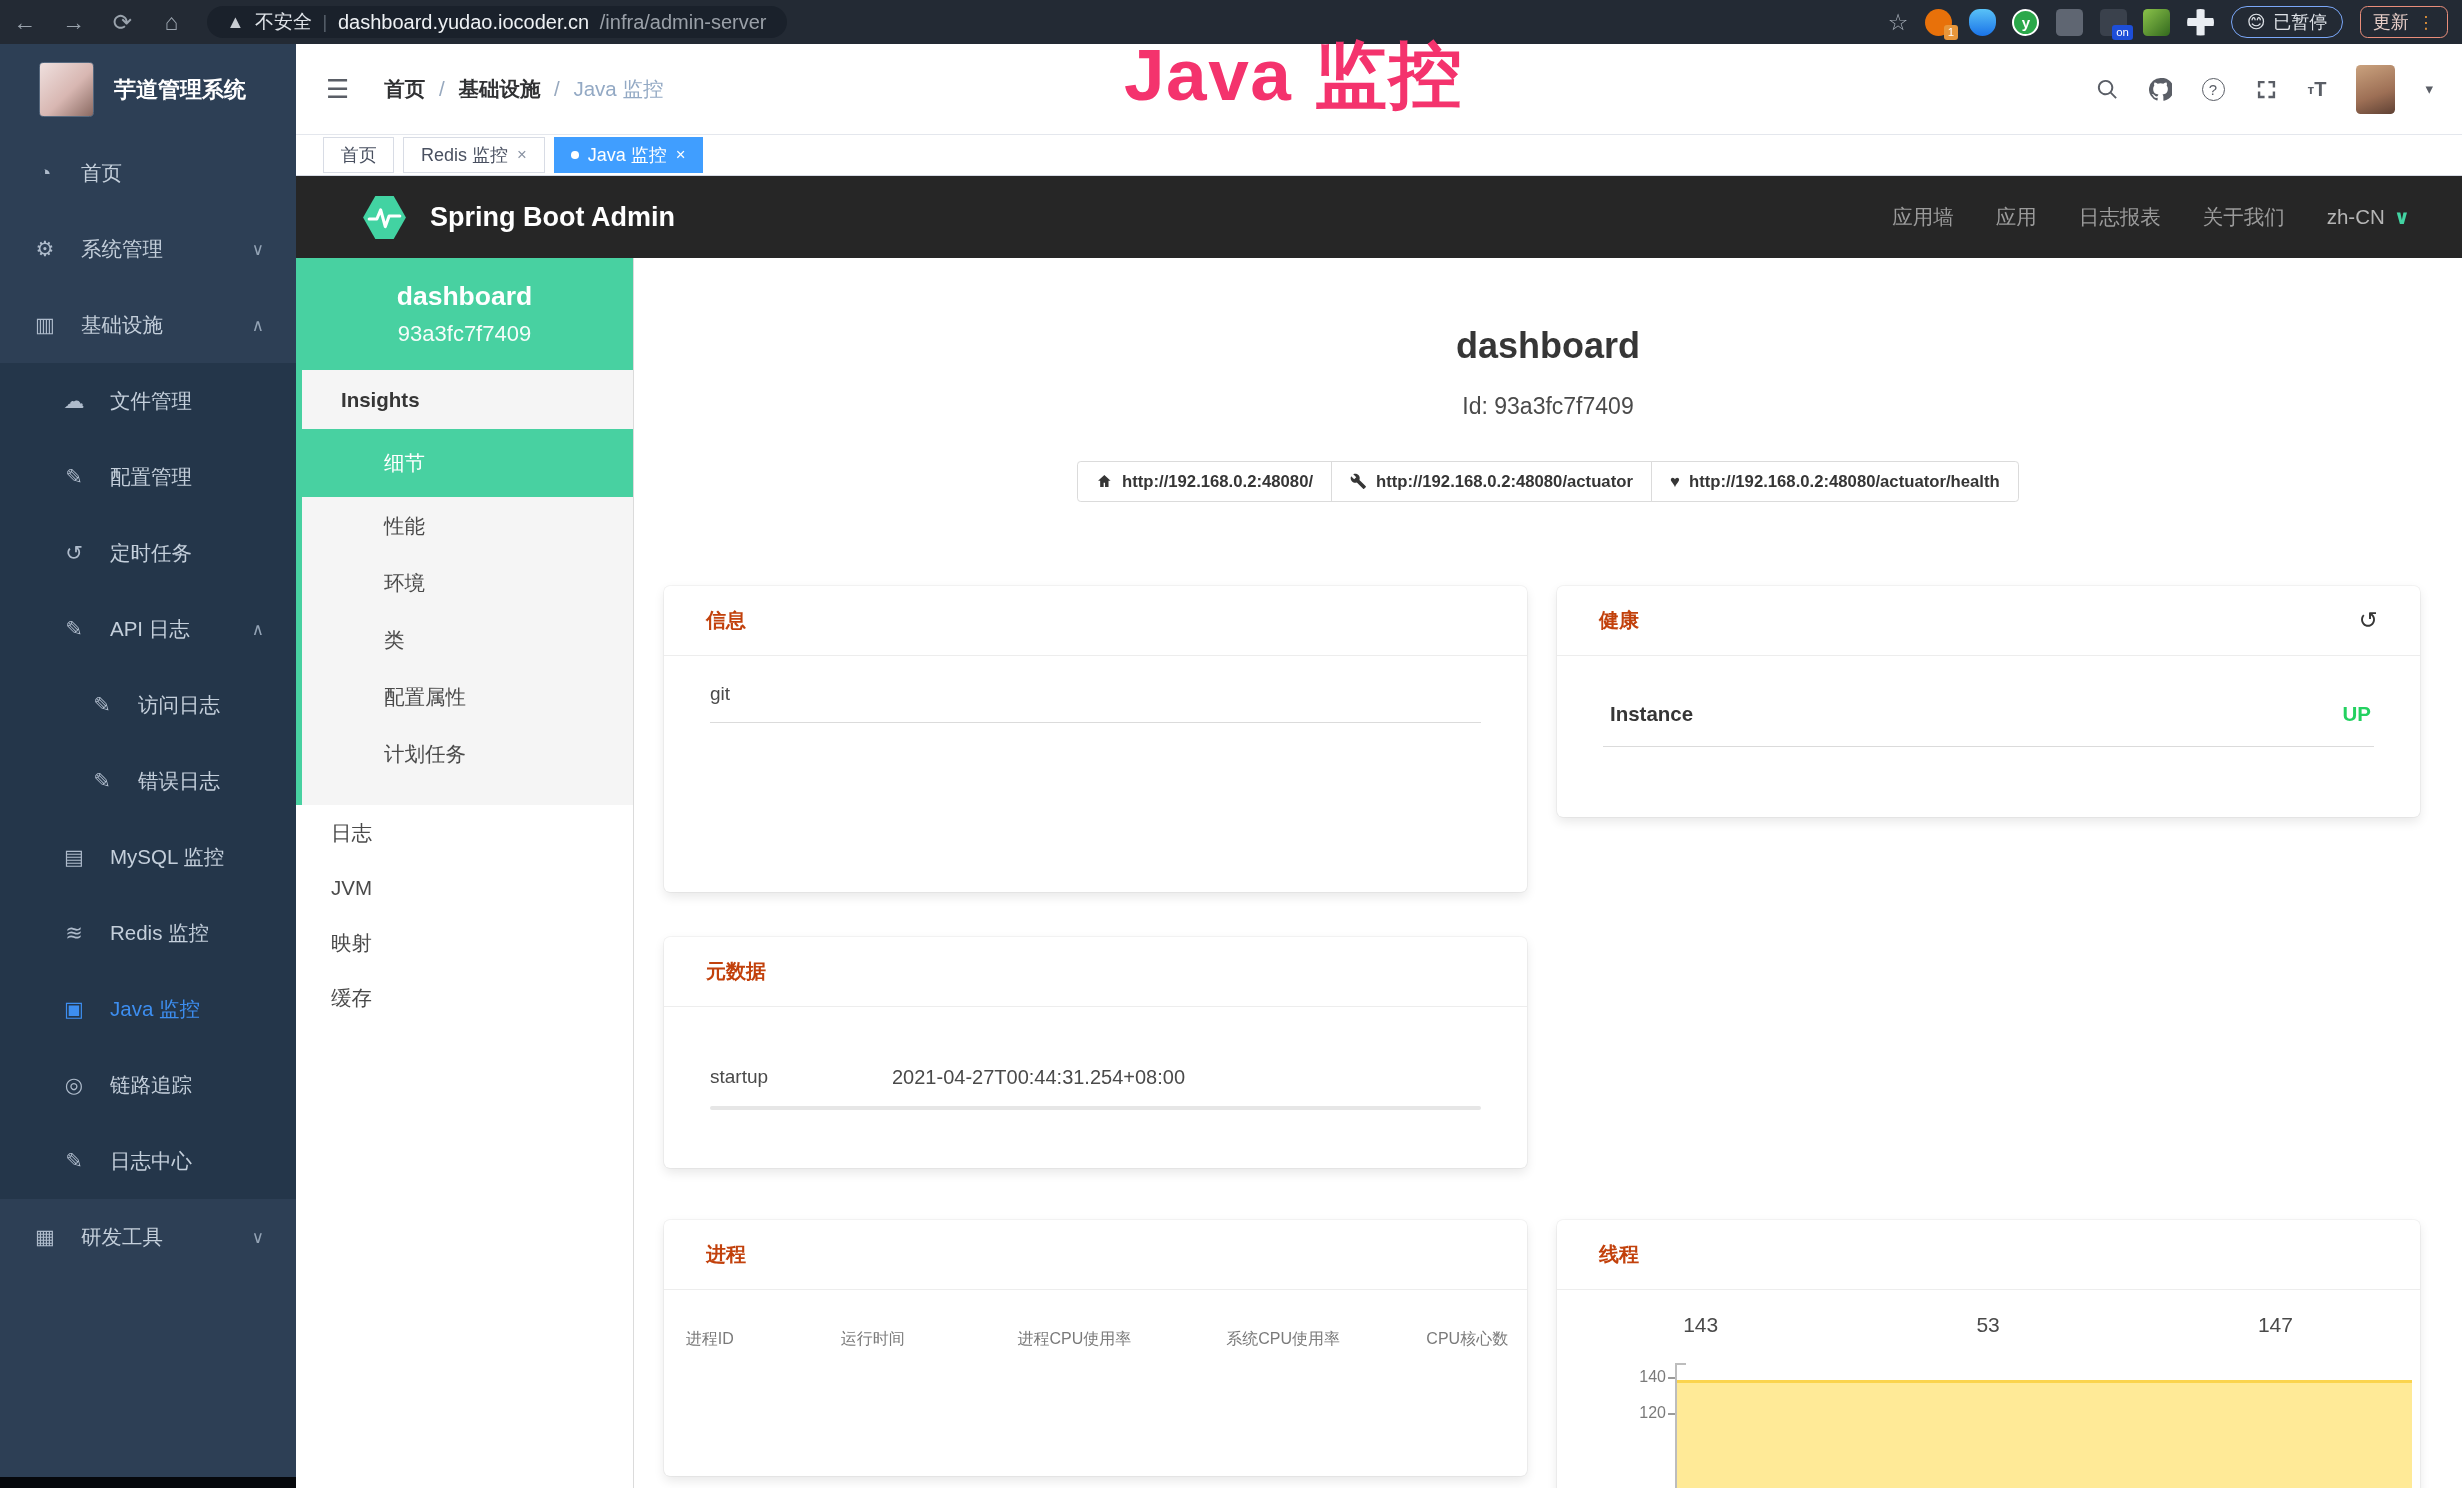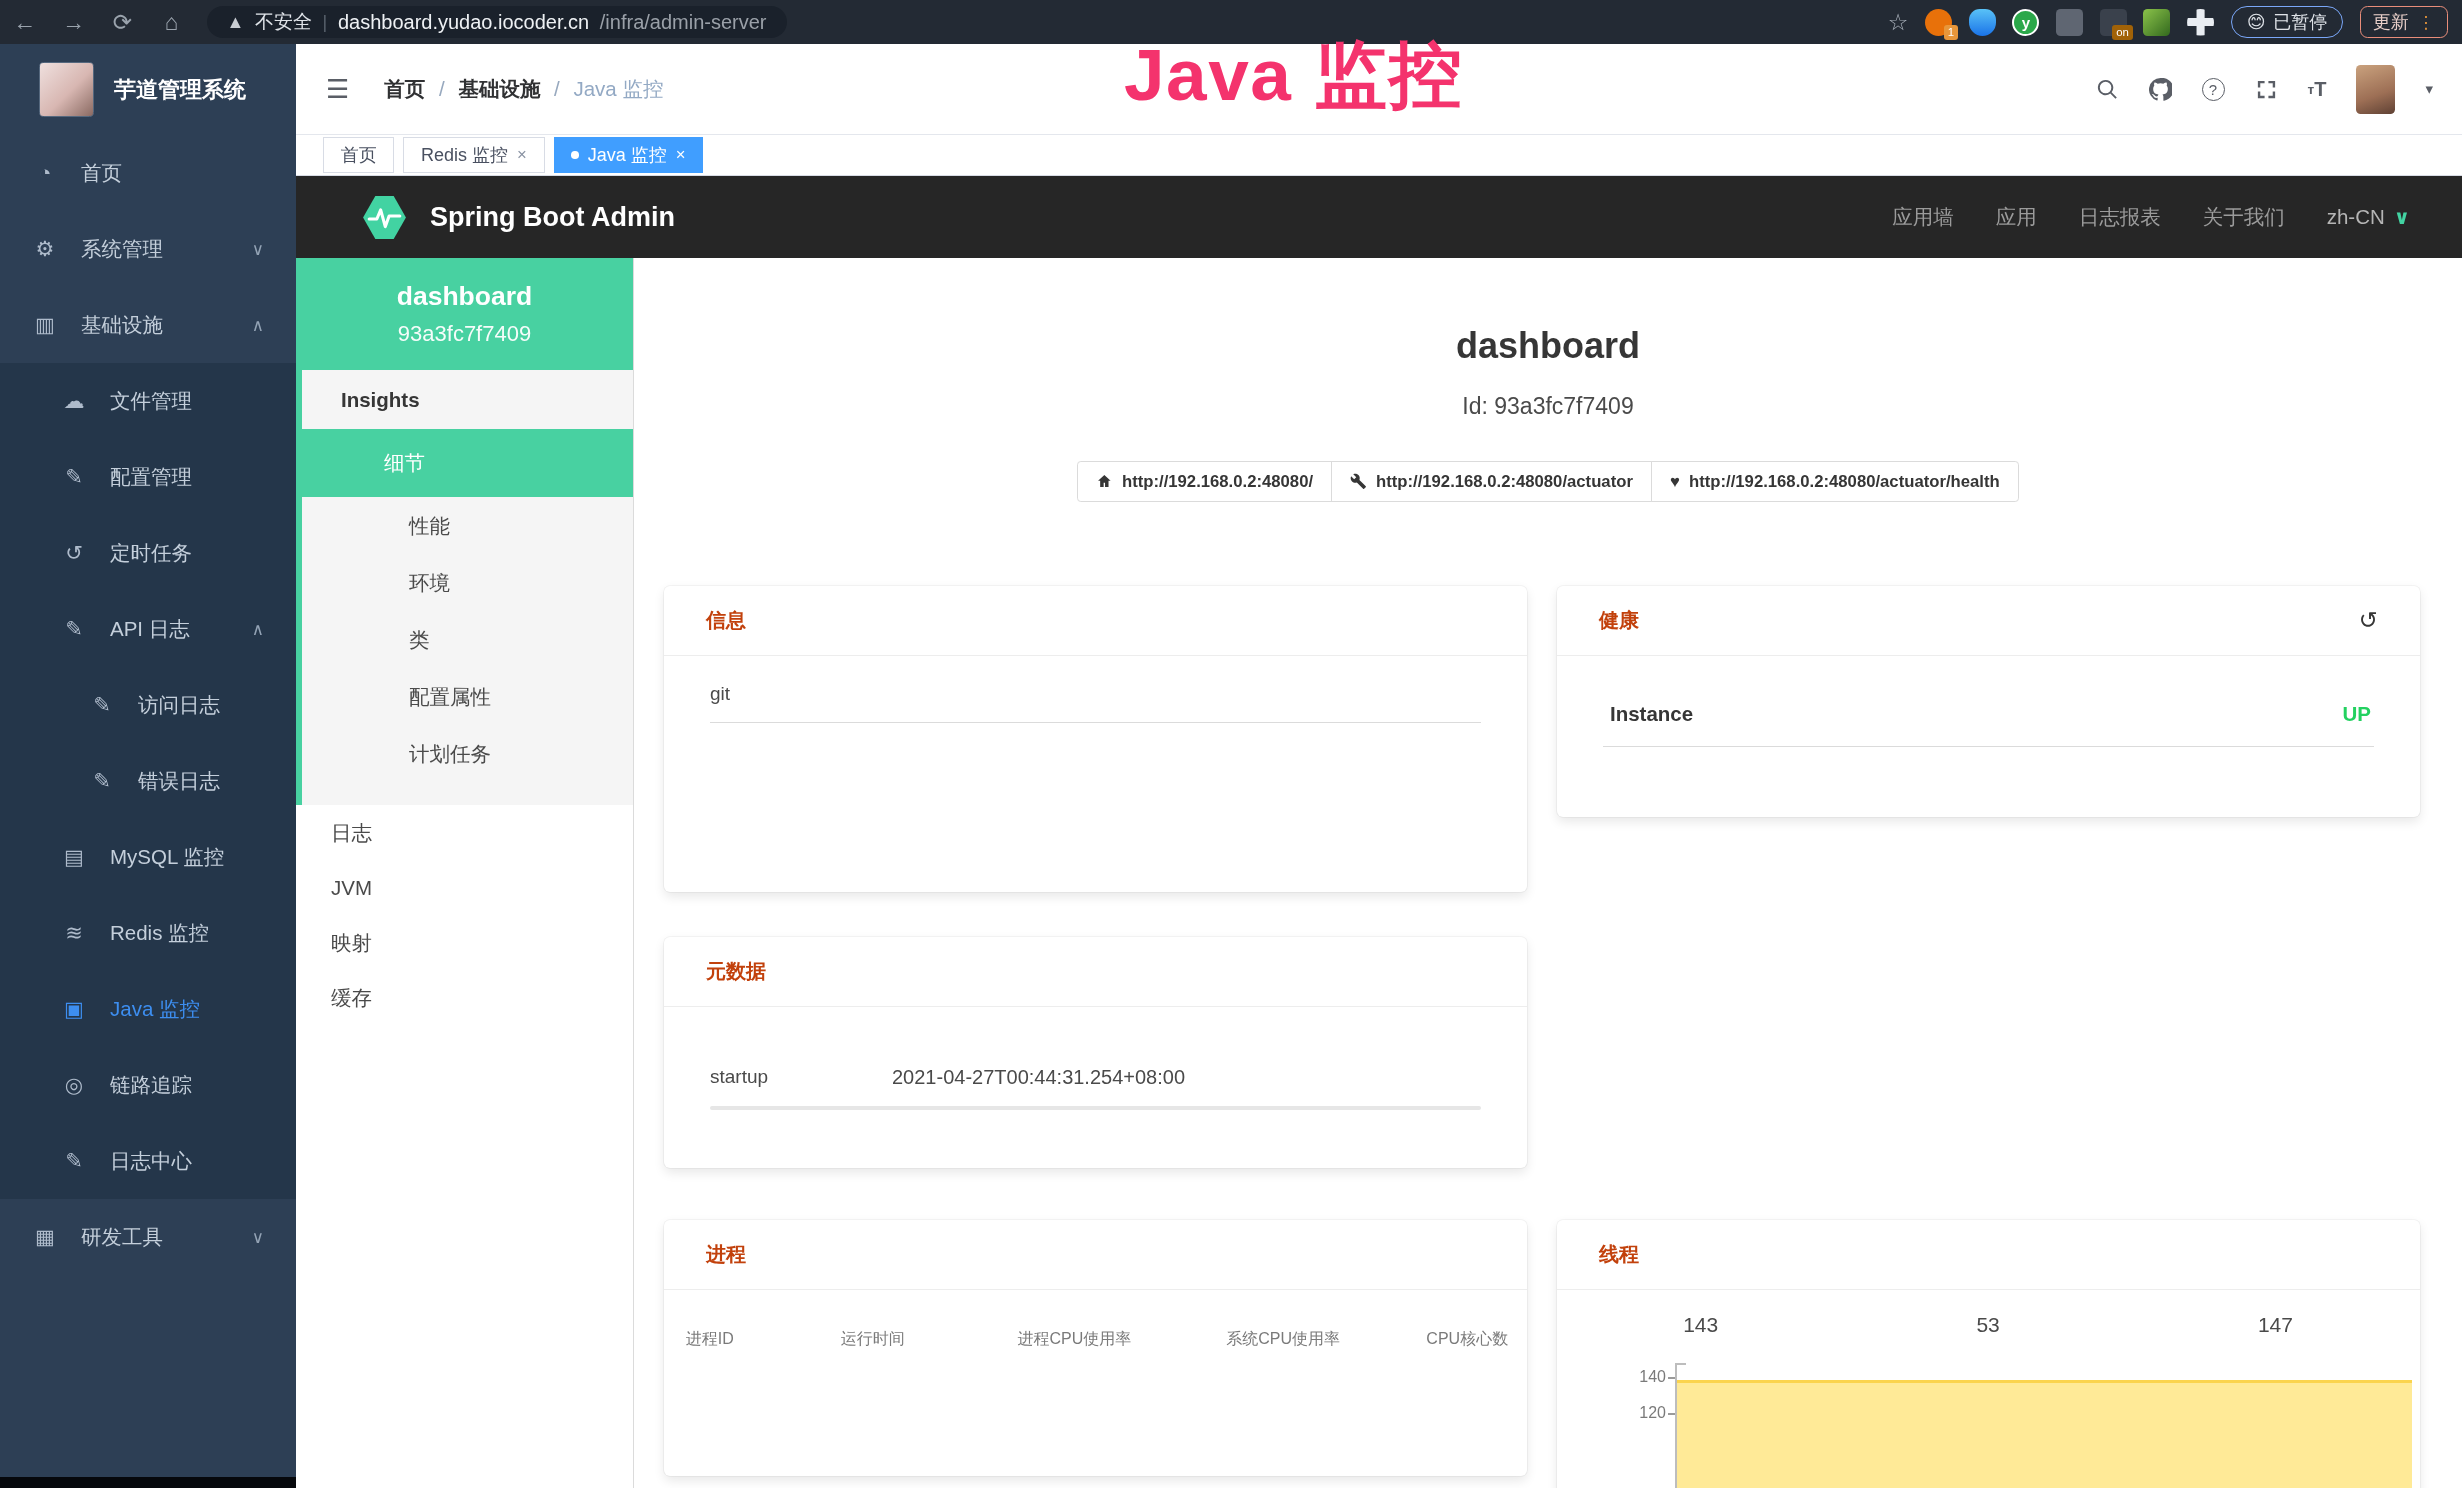--- a/index.html
+++ b/index.html
@@ -12,21 +12,21 @@
   .url-pill { display:flex; align-items:center; gap:10.6px; background:#1a212b; border-radius:16.7px; height:32px; padding:0 20px; margin-left:10.6px; min-width:576px; }
   .url-warn { color:#c8ccd2; font-size:18px; }
   .url-warn-label { color:#dfe3e8; font-size:19px; }
   .url-div { color:#5a626d; font-size:18px; }
   .url-domain { color:#eef1f4; font-size:20px; }
   .url-path { color:#9aa0a8; font-size:20px; }
   .browser-right { margin-left:auto; display:flex; align-items:center; gap:16.7px; padding-right:13.7px; }
   .star { color:#aab2bc; font-size:23px; }
   .ext { position:relative; width:27px; height:27px; border-radius:50%; flex:0 0 auto; }
   .ext-badge { position:absolute; right:-6px; bottom:-4.6px; background:#e8963a; color:#fff; font-size:11.4px; border-radius:3px; padding:0.8px 3.8px; line-height:1.2; }
-  .ext-badge.on { background:#a16207; }
+  .ext-badge.on { background:#1d4ed8; }
   .ext-y { background:#2ba84a; color:#fff; font-size:15px; font-weight:bold; display:flex; align-items:center; justify-content:center; border:2.3px solid #fff; }
   .paused-pill { display:flex; align-items:center; gap:7.6px; border:1.5px solid #7aa7f8; border-radius:16.7px; height:32px; padding:0 15px; color:#dfe3e8; font-size:18px; }
   .update-btn { display:flex; align-items:center; gap:9px; border:1.5px solid #e98d7a; border-radius:7.6px; height:32px; padding:0 12px; color:#e8cfc9; font-size:18px; }
   .update-dots { color:#e8963a; font-size:16.7px; letter-spacing:0.8px; }
 
   
   .annotation { position:absolute; left:1124px; top:27px; font-size:73px; font-weight:700; color:#f4336d; z-index:60; letter-spacing:1.5px; }
 
   
   .sidebar { position:absolute; left:0; top:44px; width:296px; height:1445px; background:#2d3f55; color:#c4cfdb; }
@@ -75,21 +75,21 @@
   .sba-locale { color:#b5b5b5; display:flex; align-items:center; gap:9px; }
   .sba-caret { color:#42d3a2; font-weight:700; font-size:20px; }
 
   
   .inner-sidebar { position:absolute; left:296px; top:258px; width:338px; height:1231px; background:#fff; border-right:0.8px solid #dbdbdb; }
   .isb-header { height:112px; background:#48d1a1; color:#fff; text-align:center; padding-top:23px; }
   .isb-app { font-size:26.5px; font-weight:700; }
   .isb-id { font-size:22px; margin-top:9px; opacity:.95; }
   .isb-group { background:#f5f5f5; border-left:6px solid #48d1a1; padding-bottom:23px; }
   .isb-section { height:59px; display:flex; align-items:center; padding-left:39px; font-size:20.5px; font-weight:700; color:#363636; }
-  .isb-item { height:57px; display:flex; align-items:center; padding-left:107px; font-size:20.5px; color:#4a4a4a; }
+  .isb-item { height:57px; display:flex; align-items:center; padding-left:82px; font-size:20.5px; color:#4a4a4a; }
   .isb-item.active { background:#48d1a1; color:#fff; height:68px; margin-left:-6px; padding-left:88px; }
   .isb-root { height:55px; display:flex; align-items:center; padding-left:35px; font-size:20.5px; color:#4a4a4a; background:#fff; }
 
   
   .main { position:absolute; left:634px; top:258px; width:1828px; height:1231px; background:#fff; overflow:hidden; }
   .main-title { position:absolute; top:67px; width:100%; text-align:center; font-size:36px; font-weight:700; color:#363636; }
   .main-sub { position:absolute; top:135px; width:100%; text-align:center; font-size:23px; color:#4a4a4a; }
   .link-group { position:absolute; top:203px; width:100%; display:flex; justify-content:center;font-weight:bold; }
   .link-btn { display:flex; align-items:center; gap:9px; height:41px; padding:0 18px; border:0.8px solid #dbdbdb; background:#fff; font-size:16.7px; color:#363636; margin-left:-0.8px; }
   .link-btn:first-child { border-radius:3.8px 0 0 3.8px; margin-left:0; }

